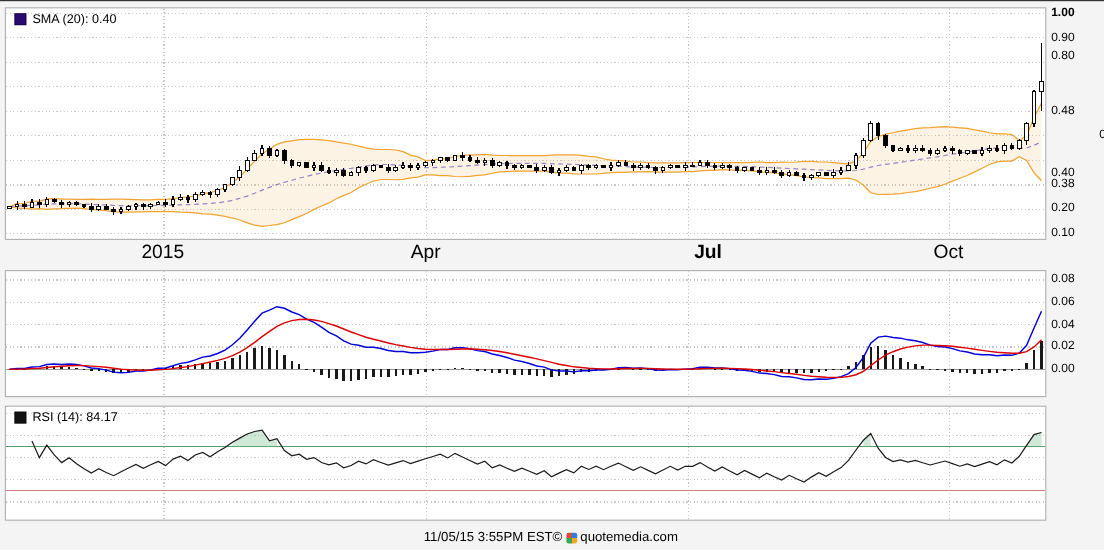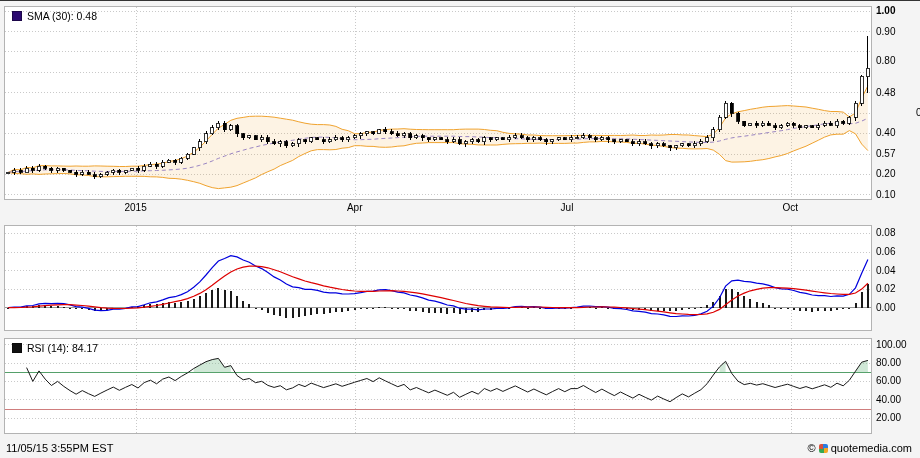--- a/index.html
+++ b/index.html
@@ -11,24 +11,24 @@
   .panel{position:absolute;left:4px;width:912px;}
   #panel-price{top:5px;height:194px;}
   #panel-macd{top:224px;height:106px;}
   #panel-rsi{top:337px;height:96px;}
   .panel svg{position:absolute;left:0;top:0;background:#fff;border:1px solid #b3b3b3;display:block;}
   .yaxis{position:absolute;left:868px;top:0;width:44px;height:100%;}
   .ytick{position:absolute;left:4px;font-size:10px;color:#000;white-space:nowrap;}
   .legend{position:absolute;left:8px;top:4px;display:flex;gap:16px;font-size:10.5px;align-items:center;z-index:3;}
   .li{display:flex;align-items:center;white-space:nowrap;}
   .sw{display:inline-block;width:8px;height:8px;margin-right:5px;border:1px solid rgba(0,0,0,.35);}
-  #xlabels{position:absolute;left:4px;top:201px;width:868px;height:15px;font-size:10px;}
+  #xlabels{position:absolute;left:4px;top:201px;width:868px;height:15px;font-size:16px;}
   .xlab{position:absolute;top:0;transform:translateX(-50%);}
   .footer{position:absolute;left:6px;right:8px;top:439px;height:16px;font-size:11px;
-          display:flex;justify-content:space-between;align-items:center;}
+          display:flex;justify-content:center;align-items:center;}
   .credit{display:flex;align-items:center;gap:3px;cursor:pointer;}
   .qm-logo{display:inline-block;width:9px;height:9px;border-radius:2px;
            background:conic-gradient(#2a7de1 0 25%, #f5a623 0 50%, #36a852 0 75%, #d94f3d 0);}
 </style>
 </head>
 <body>
 
 <div class="terminal">
 
   <div class="panel" id="panel-price">
@@ -332,41 +332,41 @@
           <rect x="849.0" y="96.0" width="3" height="14.3" fill="#ffffff" stroke="#000000" stroke-width="0.8"></rect>
           <line x1="856.7" y1="68.1" x2="856.7" y2="98.8" stroke="#000000" stroke-width="1"></line>
           <rect x="855.2" y="69.4" width="3" height="26.6" fill="#ffffff" stroke="#000000" stroke-width="0.8"></rect>
           <line x1="862.9" y1="28.6" x2="862.9" y2="85.8" stroke="#000000" stroke-width="1"></line>
           <rect x="861.4" y="61.3" width="3" height="8.2" fill="#ffffff" stroke="#000000" stroke-width="0.8"></rect>
         </g>
       </svg>
     <div class="yaxis" id="yaxis-price">
         <div class="ytick" style="top: -0.914894px; font-weight: bold;">1.00</div>
         <div class="ytick" style="top: 19.5106px;">0.90</div>
-        <div class="ytick" style="top: 49px;">0.80</div>
+        <div class="ytick" style="top: 35px;">0.80</div>
         <div class="ytick" style="top: 60.3617px; padding-left: 44px;">0.70</div>
         <div class="ytick" style="top: 80.7872px;">0.48</div>
         <div class="ytick" style="top: 101.213px; padding-left: 40px;">0.50</div>
-        <div class="ytick" style="top: 121px;">0.40</div>
-        <div class="ytick" style="top: 142.064px;">0.57</div>
+        <div class="ytick" style="top: 133px;">0.40</div>
+        <div class="ytick" style="top: 142.064px;">0.38</div>
         <div class="ytick" style="top: 162.489px;">0.20</div>
         <div class="ytick" style="top: 182.915px;">0.10</div>
       </div>
     <div class="legend">
       <span class="li">
         <span class="sw" style="background: rgb(43, 10, 112);"></span>
-        <span class="lt">SMA (30): 0.48</span>
+        <span class="lt">SMA (20): 0.40</span>
       </span>
     </div>
   </div>
 
   <div id="xlabels">
       <span class="xlab" style="left: 131.632px;">2015</span>
       <span class="xlab" style="left: 350.73px;">Apr</span>
-      <span class="xlab" style="left: 563px;">Jul</span>
+      <span class="xlab" style="left: 586px; font-weight: bold;">Jul</span>
       <span class="xlab" style="left: 786.328px;">Oct</span>
     </div>
 
   <div class="panel" id="panel-macd">
     <svg id="svg-macd" width="866" height="104">
         <g shape-rendering="crispEdges">
           <line x1="0" y1="7.4" x2="866" y2="7.4" stroke="#c9c9c9" stroke-dasharray="1,2"></line>
           <line x1="0" y1="26.0" x2="866" y2="26.0" stroke="#c9c9c9" stroke-dasharray="1,2"></line>
           <line x1="0" y1="44.6" x2="866" y2="44.6" stroke="#c9c9c9" stroke-dasharray="1,2"></line>
           <line x1="0" y1="63.1" x2="866" y2="63.1" stroke="#c9c9c9" stroke-dasharray="1,2"></line>
@@ -544,27 +544,20 @@
           <line x1="569.0" y1="0" x2="569.0" y2="94" stroke="#c9c9c9" stroke-dasharray="1,2"></line>
           <line x1="786.3" y1="0" x2="786.3" y2="94" stroke="#c9c9c9" stroke-dasharray="1,2"></line>
         </g>
         <line x1="0" y1="33.2" x2="866" y2="33.2" stroke="#55a06a" stroke-width="1" shape-rendering="crispEdges"></line>
         <line x1="0" y1="70.0" x2="866" y2="70.0" stroke="#cf7d7d" stroke-width="1" shape-rendering="crispEdges"></line>
         <polygon points="188.7,33.2 188.7,29.5 194.8,26.1 201.0,22.7 207.2,20.6 213.4,19.4 219.6,28.3 225.8,26.6 225.8,33.2" fill="rgba(120,190,140,0.35)"></polygon>
         <polygon points="714.5,33.2 714.5,27.9 720.6,22.3 720.6,33.2" fill="rgba(120,190,140,0.35)"></polygon>
         <polygon points="850.5,33.2 850.5,32.2 856.7,23.2 862.9,21.4 862.9,33.2" fill="rgba(120,190,140,0.35)"></polygon>
         <path d="M21.6 28.6L27.8 42.4L34.0 31.9L40.2 40.1L46.4 46.5L52.6 42.4L58.8 47.4L65.0 51.6L71.1 55.2L77.3 51.6L83.5 54.7L89.7 57.4L95.9 54.1L102.1 51.0L108.3 48.1L114.4 51.3L120.6 48.3L126.8 45.5L133.0 49.0L139.2 43.6L145.4 41.2L151.6 44.8L157.7 40.1L163.9 38.0L170.1 41.6L176.3 37.4L182.5 33.9L188.7 29.5L194.8 26.1L201.0 22.7L207.2 20.6L213.4 19.4L219.6 28.3L225.8 26.6L232.0 36.5L238.2 40.8L244.3 39.5L250.5 43.7L256.7 42.3L262.9 46.4L269.1 48.4L275.3 46.7L281.4 50.8L287.6 48.9L293.8 45.4L300.0 47.6L306.2 44.1L312.4 46.4L318.6 48.6L324.8 46.7L330.9 44.8L337.1 47.3L343.3 45.3L349.5 43.3L355.7 41.4L361.9 39.5L368.1 42.6L374.2 38.8L380.4 41.9L386.6 44.8L392.8 47.7L399.0 45.4L405.2 50.9L411.4 48.5L417.5 51.2L423.7 53.8L429.9 51.1L436.1 53.7L442.3 56.3L448.5 53.3L454.6 58.3L460.8 55.3L467.0 52.4L473.2 55.1L479.4 49.5L485.6 52.2L491.8 49.5L497.9 52.4L504.1 49.6L510.3 46.9L516.5 50.0L522.7 53.0L528.9 50.0L535.1 53.0L541.3 55.8L547.4 52.6L553.6 49.6L559.8 52.7L566.0 49.6L572.2 49.6L578.4 46.5L584.5 50.1L590.7 53.5L596.9 50.1L603.1 53.5L609.3 56.6L615.5 53.0L621.7 56.1L627.9 59.1L634.0 55.3L640.2 58.3L646.4 61.1L652.6 57.1L658.8 60.0L665.0 62.7L671.1 58.6L677.3 54.9L683.5 57.9L689.7 54.2L695.9 50.7L702.1 44.7L708.3 36.0L714.5 27.9L720.6 22.3L726.8 34.5L733.0 42.2L739.2 45.6L745.4 44.3L751.6 46.1L757.8 44.7L763.9 46.6L770.1 48.5L776.3 46.8L782.5 45.2L788.7 47.4L794.9 49.5L801.0 47.6L807.2 49.8L813.4 47.8L819.6 45.8L825.8 48.3L832.0 44.2L838.2 46.8L844.4 41.2L850.5 32.2L856.7 23.2L862.9 21.4" fill="none" stroke="#1a1a1a" stroke-width="1"></path>
       </svg>
-    <div class="yaxis" id="yaxis-rsi">
-        <div class="ytick" style="top: 0.529412px;">100.00</div>
-        <div class="ytick" style="top: 18.9608px;">80.00</div>
-        <div class="ytick" style="top: 37.3922px;">60.00</div>
-        <div class="ytick" style="top: 55.8235px;">40.00</div>
-        <div class="ytick" style="top: 74.2549px;">20.00</div>
-      </div>
     <div class="legend">
       <span class="li">
         <span class="sw" style="background: rgb(17, 17, 17);"></span>
         <span class="lt">RSI (14): 84.17</span>
       </span>
     </div>
   </div>
 
   <div class="footer">
     <span>11/05/15 3:55PM EST</span>

